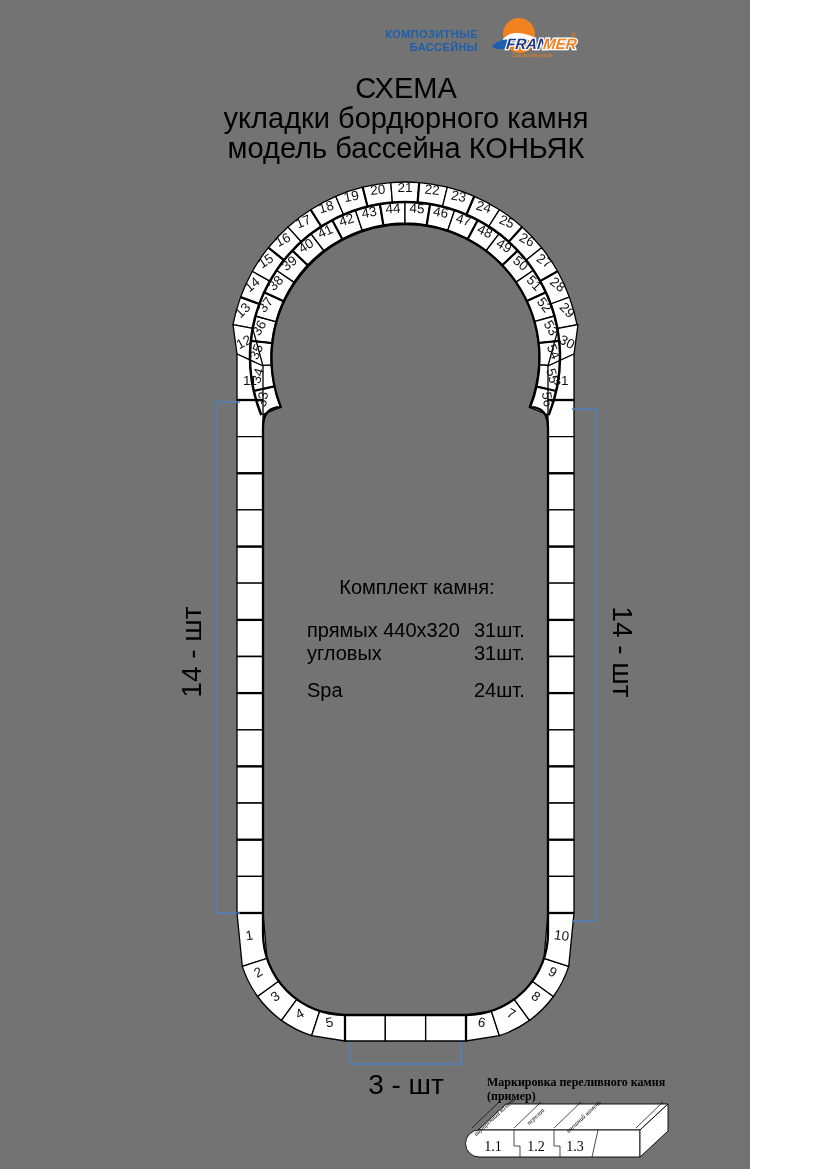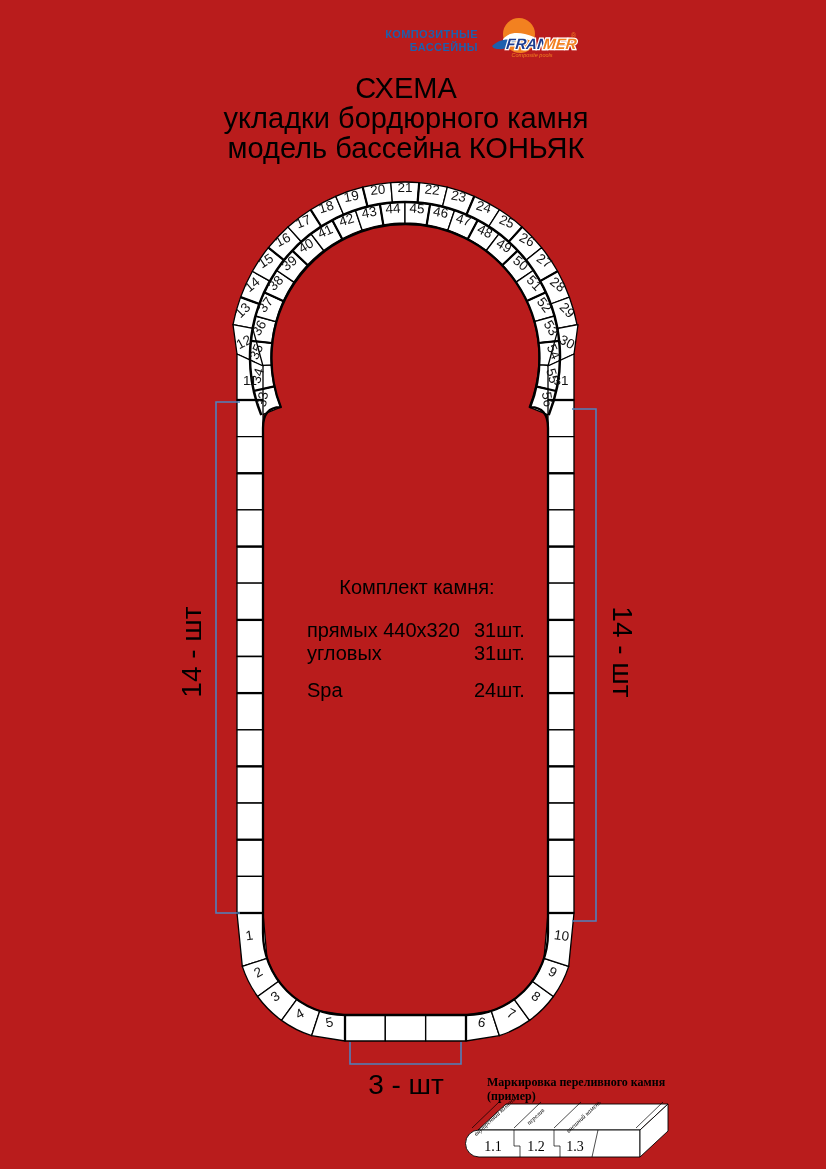--- a/index.html
+++ b/index.html
@@ -1,16 +1,16 @@
 <!DOCTYPE html>
 <html style="--accent: #4f81bd; --brand-blue: #1d5fae; --brand-dark: #1d3c8f; --brand-orange: #f28120;"><head>
 <meta charset="utf-8">
 <style>
   html,body{margin:0;padding:0;background:#fff;}
-  #page{position:relative;width:826px;height:1169px;background:#b91c1c;overflow:hidden;
+  #page{position:relative;width:750px;height:1169px;background:#737373;overflow:hidden;
         font-family:"Liberation Sans", sans-serif;text-decoration:underline;}
   svg text{font-family:"Liberation Sans", sans-serif;}
   .stone{fill:#fff;stroke:#000;stroke-width:1.3;stroke-linejoin:round;}
   .boldline{stroke:#000;fill:none;}
   .num{fill:#111;font-size:13.5px;text-anchor:middle;}
   .pool{fill:none;stroke:#000;stroke-width:2.3;stroke-linejoin:round;}
   .bracket{fill:none;stroke:var(--accent,#4f81bd);stroke-width:1.6;}
   .dimlabel{font-size:28px;fill:#000;text-anchor:middle;}
   .titleline{font-size:29px;fill:#000;text-anchor:middle;}
   .kit-head{font-size:20px;fill:#000;text-anchor:middle;}

